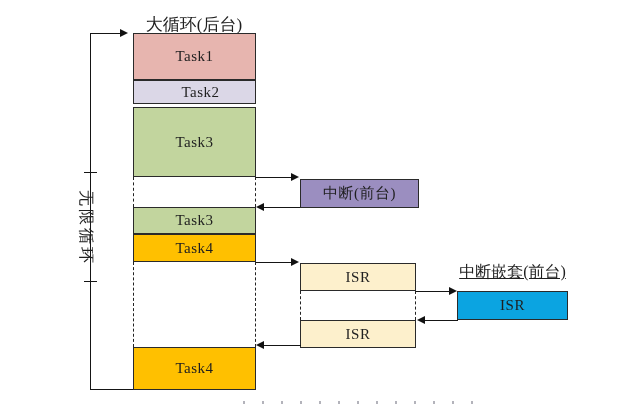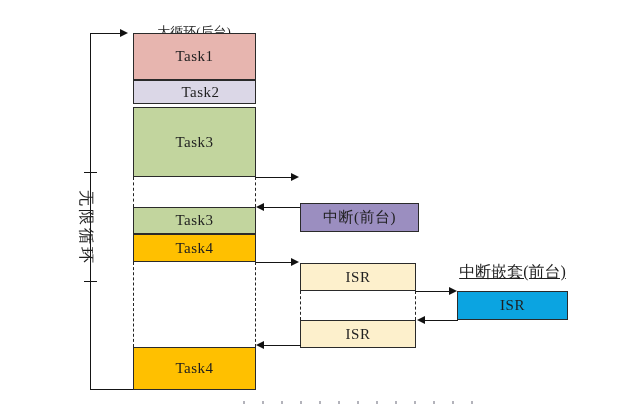--- a/index.html
+++ b/index.html
@@ -29,21 +29,21 @@
     position:absolute;left:243px;top:401px;width:235px;height:3px;
     background:repeating-linear-gradient(90deg,#9a9aa4 0 2px,transparent 2px 19px);
     opacity:.75;
   }
 </style>
 </head>
 <body>
 
 <div id="canvas">
 
-  <div class="lbl" style="left:128px;top:23px;width:132px;font-size:13px;">大循环(后台)</div>
+  <div class="lbl" style="left:128px;top:13px;width:132px;font-size:17px;">大循环(后台)</div>
 
   <div class="vline" style="left:90px;top:33px;height:357px;"></div>
   <div class="hline" style="left:90px;top:33px;width:31px;"></div>
   <div class="ah-r" style="left:120px;top:29px;"></div>
   <div class="hline" style="left:90px;top:389px;width:44px;"></div>
   <div class="hline" style="left:84px;top:172px;width:13px;"></div>
   <div class="hline" style="left:84px;top:281px;width:13px;"></div>
   <div class="rot-label">无限循环</div>
 
   <div class="box" style="left: 133px; top: 33px; width: 123px; height: 47px; background-color: rgb(231, 181, 175); text-align: right;">Task1</div>
@@ -54,21 +54,21 @@
   <div class="vdash" style="left:255px;top:177px;height:30px;"></div>
 
   <div class="box" style="left: 133px; top: 207px; width: 123px; height: 27px; background-color: rgb(194, 213, 158);">Task3</div>
   <div class="box" style="left: 133px; top: 234px; width: 123px; height: 28px; background-color: rgb(255, 192, 0);">Task4</div>
 
   <div class="vdash" style="left:133px;top:262px;height:85px;"></div>
   <div class="vdash" style="left:255px;top:262px;height:85px;"></div>
 
   <div class="box" style="left: 133px; top: 347px; width: 123px; height: 43px; background-color: rgb(255, 192, 0);">Task4</div>
 
-  <div class="box" style="left: 300px; top: 179px; width: 119px; height: 29px; background-color: rgb(155, 142, 192); margin-top: 24px;">中断(前台)</div>
+  <div class="box" style="left: 300px; top: 179px; width: 119px; height: 29px; background-color: rgb(155, 142, 192);">中断(前台)</div>
 
   <div class="hline" style="left:256px;top:177px;width:36px;"></div>
   <div class="ah-r" style="left:291px;top:173px;"></div>
 
   <div class="hline" style="left:263px;top:207px;width:37px;"></div>
   <div class="ah-l" style="left:256px;top:203px;"></div>
 
   <div class="box" style="left: 300px; top: 263px; width: 116px; height: 28px; background-color: rgb(253, 240, 204);">ISR</div>
 
   <div class="hline" style="left:256px;top:262px;width:36px;"></div>

